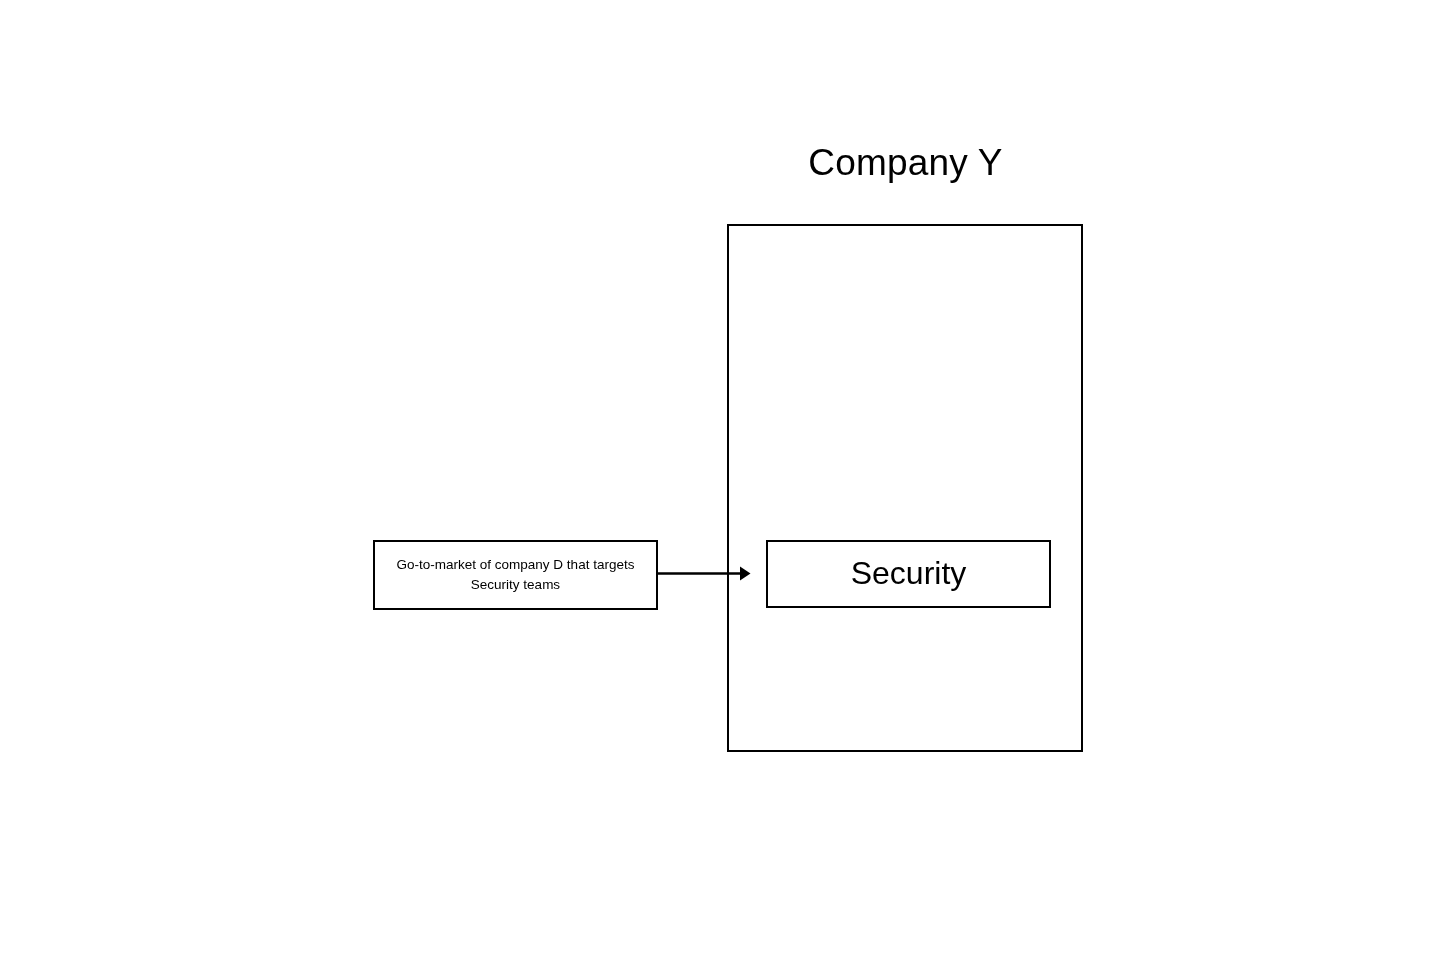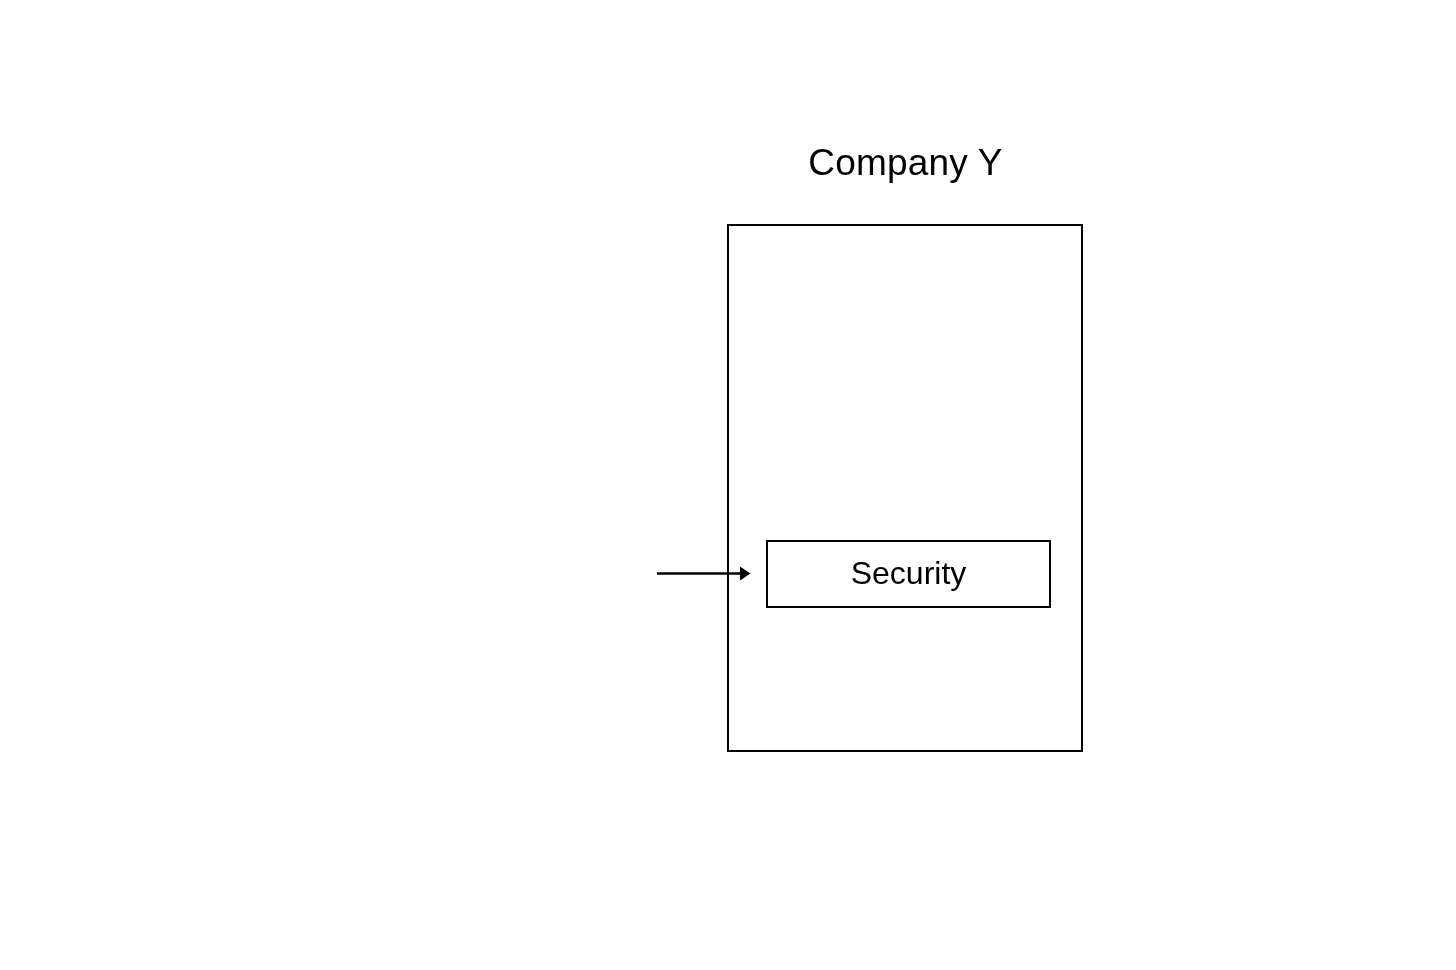--- a/index.html
+++ b/index.html
@@ -104,20 +104,26 @@
 </style>
 </head>
 <body>
 
 <div class="canvas">
 
   <div class="company-title">Company Y</div>
 
   <div class="company-box"></div>
 
+  <div class="gtm-node">
+    <div class="node-label">
+      <span>Go-to-market of company D that targets</span><br>
+      <span>Security teams</span>
+    </div>
+  </div>
 
   <div class="security-node">
     <span class="node-label">Security</span>
   </div>
 
   <svg class="connector" width="110" height="52" viewBox="0 0 110 52">
     <line x1="7" y1="25.5" x2="92" y2="25.5" stroke="#000000" stroke-width="2.6"></line>
     <polygon points="90,18.5 100.5,25.5 90,32.5" fill="#000000"></polygon>
   </svg>
 

